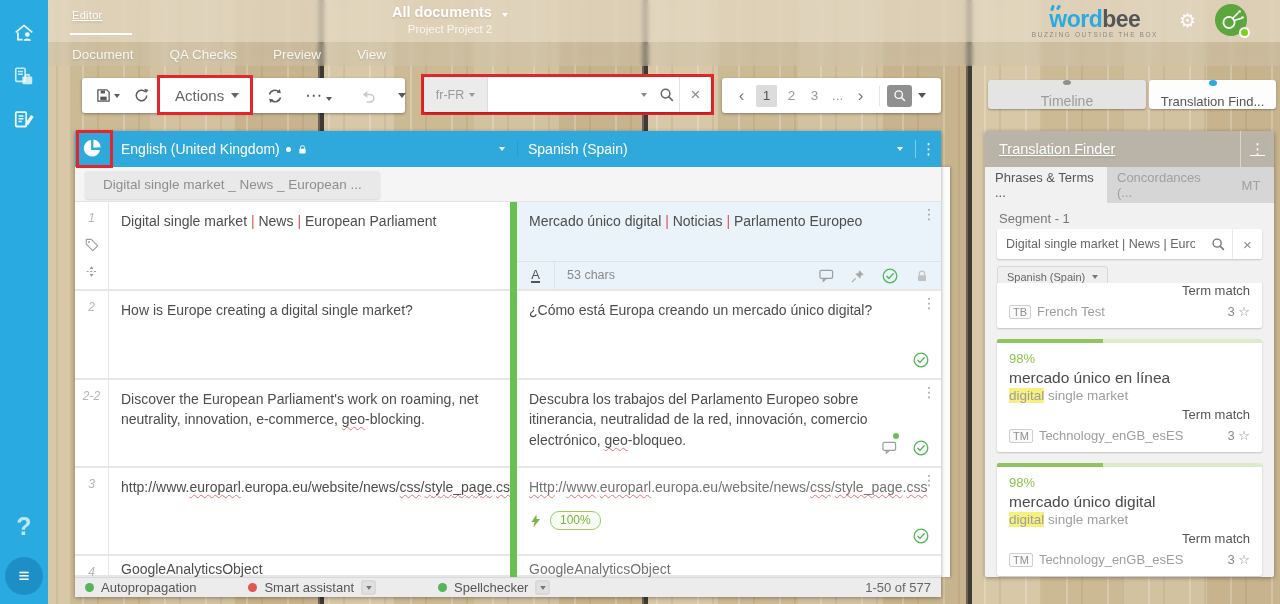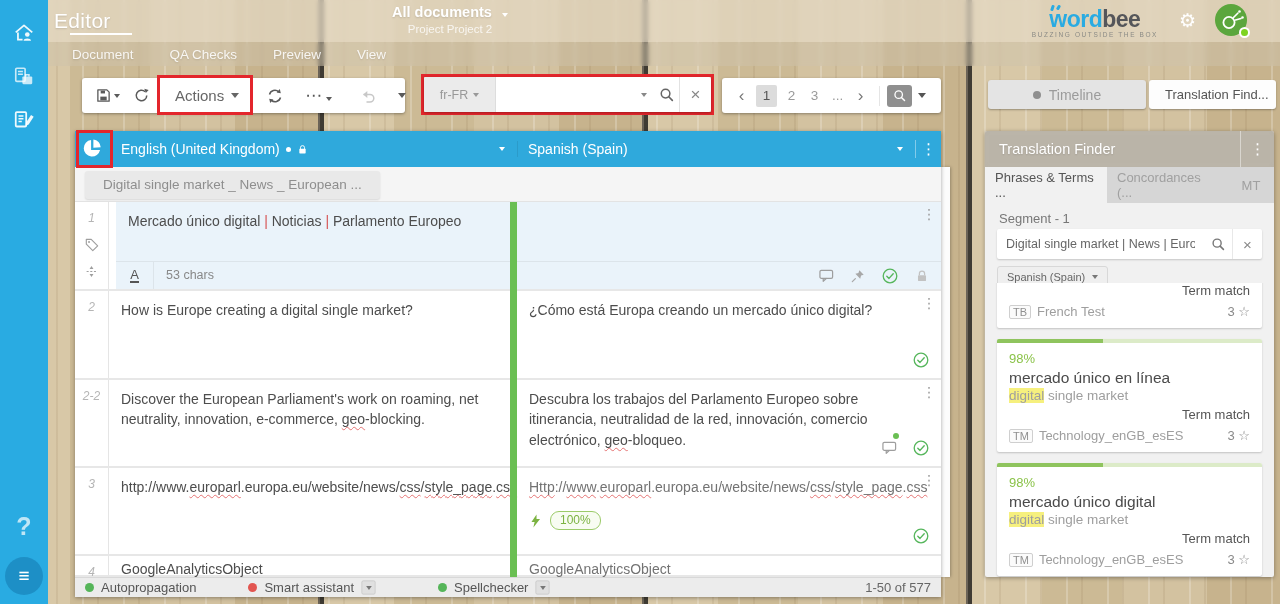--- a/index.html
+++ b/index.html
@@ -22,21 +22,21 @@
   .sb-help { margin-top:auto; font-size:25px; font-weight:bold; color:rgba(255,255,255,.7); }
   .sb-menu { margin:16px 0 9px; width:38px; height:38px; border-radius:50%; background:#1D8FC6;
              display:flex; align-items:center; justify-content:center; color:#fff; font-size:19px; }
 
   
   .topbar { left:48px; top:0; width:1232px; height:66px; z-index:5; }
   .brandrow { position:absolute; left:0; top:0; right:0; height:42px; background:rgba(228,218,197,.72); backdrop-filter:blur(2px); }
   .tabsrow  { position:absolute; left:0; top:42px; right:0; height:24px; background:rgba(206,196,174,.45); backdrop-filter:blur(2px);
               display:flex; align-items:center; padding-left:24px; }
   .tabsrow span { color:rgba(255,255,255,.88); font-size:13.5px; margin-right:36px; cursor:pointer; text-shadow:0 1px 2px rgba(0,0,0,.12); }
-  .ed-title { position:absolute; left:6px; top:9px; color:#fff; font-size:21px; letter-spacing:.3px; text-shadow:0 1px 2px rgba(0,0,0,.15); }
+  .ed-title { position:absolute; left:24px; top:9px; color:#fff; font-size:11px; letter-spacing:.3px; text-shadow:0 1px 2px rgba(0,0,0,.15);text-decoration:underline; }
   .ed-under { position:absolute; left:22px; top:33px; width:62px; height:2px; background:#fff; }
   .docsel { position:absolute; left:282px; top:4px; width:240px; text-align:center; color:#fff; }
   .docsel .l1 { font-size:14.5px; font-weight:bold; text-shadow:0 1px 2px rgba(0,0,0,.15); }
   .docsel .l2 { font-size:11.5px; color:rgba(255,255,255,.8); margin-top:3px; }
   .logo { position:absolute; right:122px; top:6px; text-align:center; }
   .logo .word { font-size:23px; font-weight:bold; color:#29ABE2; letter-spacing:-.5px; }
   .logo .bee  { font-size:23px; font-weight:bold; color:#55565A; letter-spacing:-.5px; }
   .logo .tag  { font-size:6.5px; letter-spacing:1.6px; color:#8a8a85; margin-top:-2px; }
   .logo .acc { position:absolute; left:19px; top:-1px; width:3px; height:6px; background:#29ABE2; transform:rotate(18deg); border-radius:1px; }
   .logo .acc2 { left:25px; transform:rotate(30deg); height:5px; }
@@ -50,36 +50,36 @@
   .tb1 { left:82px; top:78px; width:323px; height:35px; display:flex; align-items:center; padding:0 10px; gap:6px; z-index:6; }
   .tbtn { display:flex; align-items:center; gap:3px; color:#5a5a5a; cursor:pointer; padding:0 4px; }
   .car { width:0; height:0; border-left:4px solid transparent; border-right:4px solid transparent; border-top:5px solid currentColor; display:inline-block; }
   .car.sm { border-left-width:3.5px; border-right-width:3.5px; border-top-width:4px; }
   .actions-b { margin:0 14px 0 12px; font-size:15px; color:#666; gap:7px; }
   .ell { font-size:17px; color:#555; letter-spacing:1px; line-height:10px; }
   .disab { color:#C8C8C8; }
   .searchwrap { left:421px; top:74px; width:293px; height:41px; border:3px solid #E3262C; z-index:7; background:transparent; }
   .searchbox { width:100%; height:35px; background:#fff; border-radius:2px; box-shadow:0 1px 3px rgba(0,0,0,.3);
                display:flex; align-items:center; }
-  .langchip { width:72px; height:100%; background:#EBEBEB; border-right:1px solid #ddd; display:flex; align-items:center; justify-content:center; gap:5px;
+  .langchip { width:64px; height:100%; background:#EBEBEB; border-right:1px solid #ddd; display:flex; align-items:center; justify-content:center; gap:5px;
               color:#999; font-size:12.5px; cursor:pointer; border-radius:2px 0 0 2px; }
   .searchbox input { flex:1; border:0; outline:none; font-size:13px; color:#555; padding:0 8px; min-width:0; font-family:inherit; }
   .sb-caret { color:#888; margin:0 6px; }
   .sb-mag { color:#666; width:26px; display:flex; justify-content:center; cursor:pointer; }
   .sb-x { width:32px; height:100%; border-left:1px solid #E2E2E2; display:flex; align-items:center; justify-content:center;
           color:#888; font-size:17px; cursor:pointer; }
   .pag { left:722px; top:78px; width:219px; height:35px; display:flex; align-items:center; padding:0 8px; z-index:6; }
   .pag .nav { width:24px; text-align:center; color:#777; font-size:17px; cursor:pointer; }
   .pag .pg { width:24px; text-align:center; color:#9a9a9a; font-size:13.5px; cursor:pointer; }
   .pag .cur { width:22px; height:22px; line-height:22px; background:#DCDCDC; border-radius:2px; color:#555; margin:0 3px; }
   .pag .div { width:1px; height:20px; background:#E5E5E5; margin:0 7px; }
   .pag .qbtn { width:26px; height:22px; background:#8F8F8F; border-radius:3px; display:flex; align-items:center; justify-content:center; color:#fff; cursor:pointer; }
   .pag .carslot { width:22px; display:flex; justify-content:center; color:#555; cursor:pointer; }
   .vtoggle { height:29px; border-radius:3px; display:flex; align-items:center; gap:8px; padding:0 14px; cursor:pointer;
-             box-shadow:0 1px 2px rgba(0,0,0,.3); z-index:6; }
+             box-shadow:0 1px 2px rgba(0,0,0,.3); z-index:6;flex-direction:column; }
   .vt-dot { width:8px; height:8px; border-radius:50%; }
   .timeline { left:988px; top:80px; width:158px; background:#E4E4E4; color:#9B9B9B; font-size:14px; justify-content:center; }
   .transfind { left:1149px; top:80px; width:127px; background:#FDFDFD; color:#555; font-size:13px; padding:0 8px; white-space:nowrap; }
 
   
   .ann { border:3px solid #E3262C; z-index:50; pointer-events:none; }
 
   
   .grid { left:75px; top:131px; width:866px; height:466px; z-index:5; box-shadow:0 1px 4px rgba(0,0,0,.35); background:#fff; }
   .gutter { left:941px; top:167px; width:9px; height:410px; background:#FCFCFC; z-index:4; box-shadow:1px 0 3px rgba(0,0,0,.25); }
@@ -127,21 +127,21 @@
   .stat { display:flex; align-items:center; gap:7px; }
   .s-dot { width:9px; height:9px; border-radius:50%; }
   .mini-dd { width:15px; height:15px; background:#E0E0E0; border:1px solid #CBCBCB; border-radius:2px; display:flex; align-items:center;
              justify-content:center; color:#777; cursor:pointer; transform:scale(.95); }
   .mini-dd .car { border-top-width:4px; border-left-width:3px; border-right-width:3px; }
   .range { margin-left:auto; margin-right:10px; color:#666; }
 
   
   .finder { left:985px; top:131px; width:289px; height:446px; z-index:5; box-shadow:0 1px 4px rgba(0,0,0,.35); background:#F1F1F1; border-radius:2px; }
   .fhead { position:absolute; left:0; top:0; right:0; height:36px; background:rgba(146,136,116,.58); backdrop-filter:blur(2px);
-           display:flex; align-items:center; color:#fff; border-radius:2px 2px 0 0; }
+           display:flex; align-items:center; color:#fff; border-radius:2px 2px 0 0;text-decoration:underline; }
   .fhead .t { margin-left:14px; font-size:14.5px; text-shadow:0 1px 2px rgba(0,0,0,.15); }
   .fhead .mn { margin-left:auto; width:34px; height:100%; border-left:1px solid rgba(255,255,255,.45); display:flex; align-items:center;
                justify-content:center; font-size:15px; cursor:pointer; }
   .ftabs { position:absolute; left:0; top:36px; right:0; height:36px; background:#D6D6D6; display:flex; font-size:13px; }
   .ftab { display:flex; align-items:center; justify-content:center; color:#A0A0A0; cursor:pointer; padding:0 10px; }
   .ftab.on { background:#F1F1F1; color:#555; }
   .fbody { position:absolute; left:0; top:72px; right:0; bottom:0; }
   .seg-lab { position:absolute; left:14px; top:8px; font-size:13px; color:#777; }
   .finput { position:absolute; left:12px; right:12px; top:26px; height:30px; background:#fff; border-radius:2px;
             box-shadow:0 1px 2px rgba(0,0,0,.18); display:flex; align-items:center; }
@@ -404,20 +404,21 @@
     <div class="row r1">
       <div class="cell-num">
         <span>1</span>
         <svg class="ic icn-gray" width="14" height="14">
             <use href="#i-tag"></use>
           </svg>
         <svg class="ic icn-gray" width="13" height="13">
             <use href="#i-valign"></use>
           </svg>
       </div>
+      <div class="cell-src">Digital single market <span class="pipe">|</span> News <span class="pipe">|</span> European Parliament</div>
       <div class="gsp"></div>
       <div class="cell-tgt">
         <span>Mercado único digital <span class="pipe">|</span> Noticias <span class="pipe">|</span> Parlamento Europeo</span>
         <span class="kebab">⋮</span>
         <div class="editbar">
           <span class="fontbtn">
               <b>A</b>
             </span>
           <span class="chars">53 chars</span>
           <span class="ebicons">

